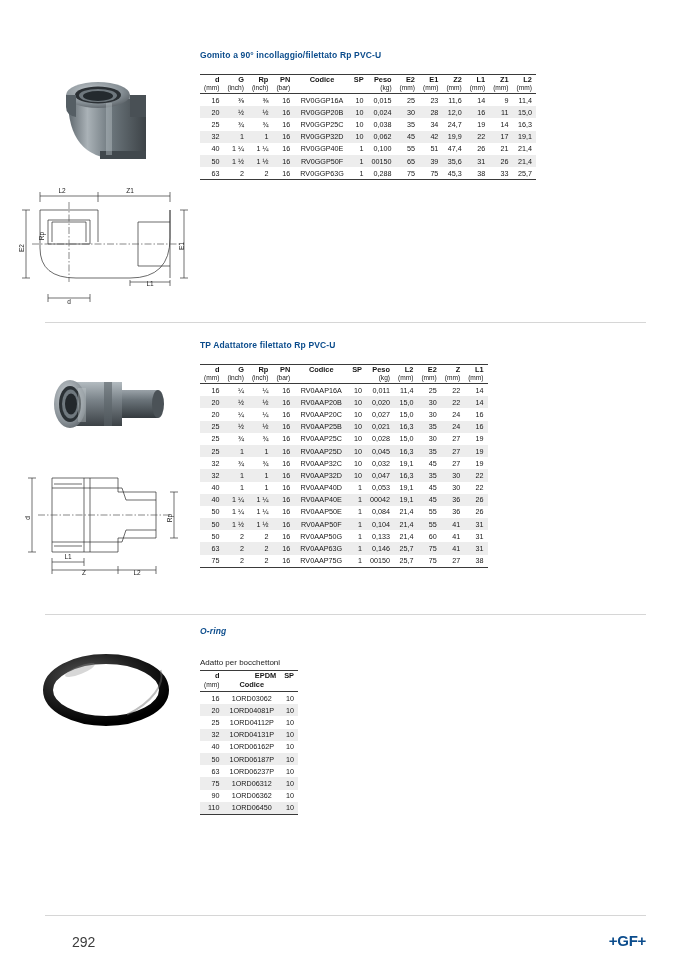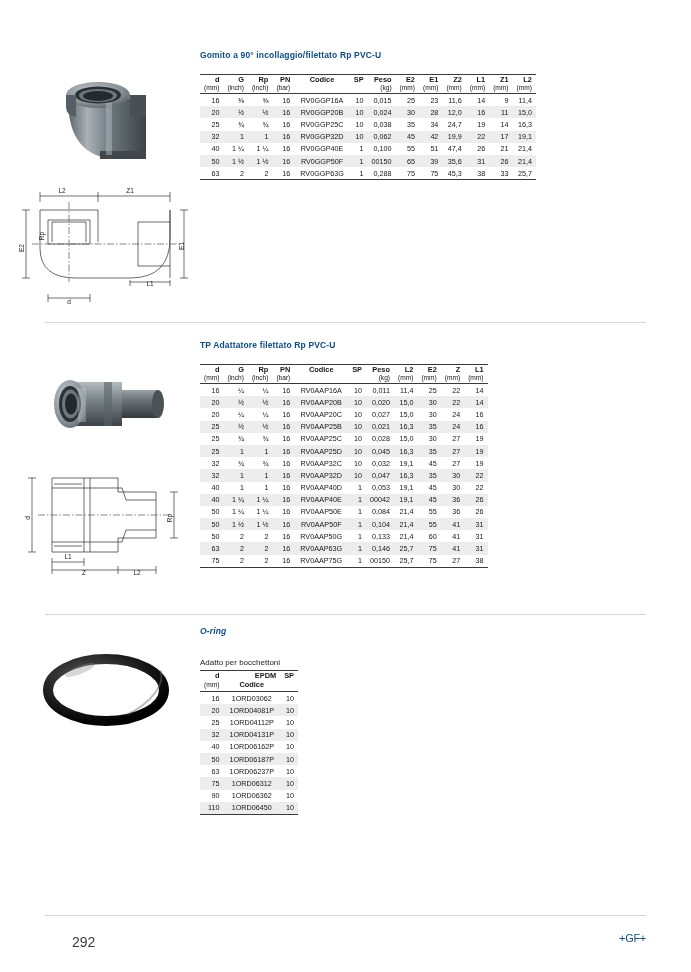--- a/index.html
+++ b/index.html
@@ -107,22 +107,22 @@
     left: 45px;
     top: 934px;
     font-size: 14px;
     color: #3c3c3c;
     margin-left: 27px;
   }
   .footer-logo {
     position: absolute;
     right: 45px;
     top: 932px;
-    font-size: 11px;
-    font-weight: normal;
+    font-size: 15px;
+    font-weight: bold;
     color: #0b4c8c;
     letter-spacing: -0.3px;
   }
   .footer-rule {
     position: absolute;
     left: 45px;
     top: 915px;
     width: 601px;
     height: 1px;
     background: #d6d6d6;

